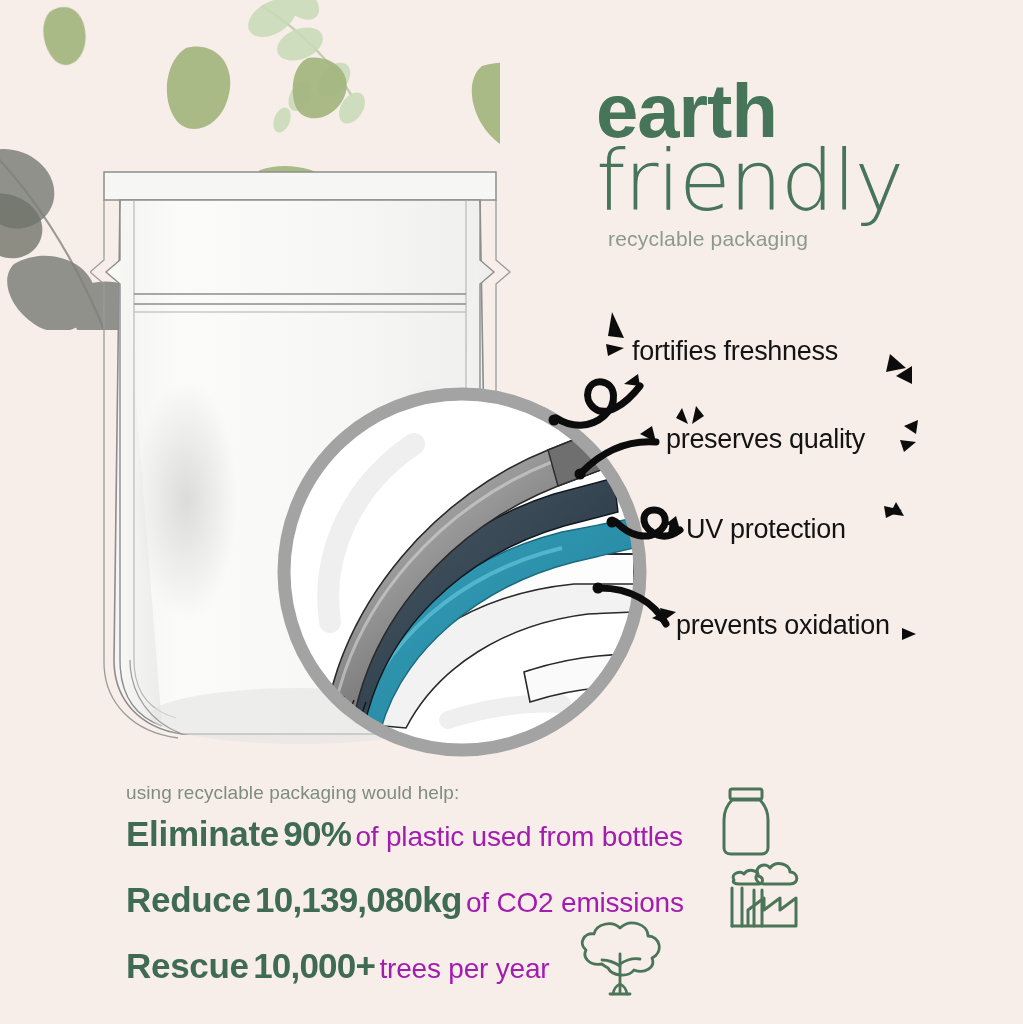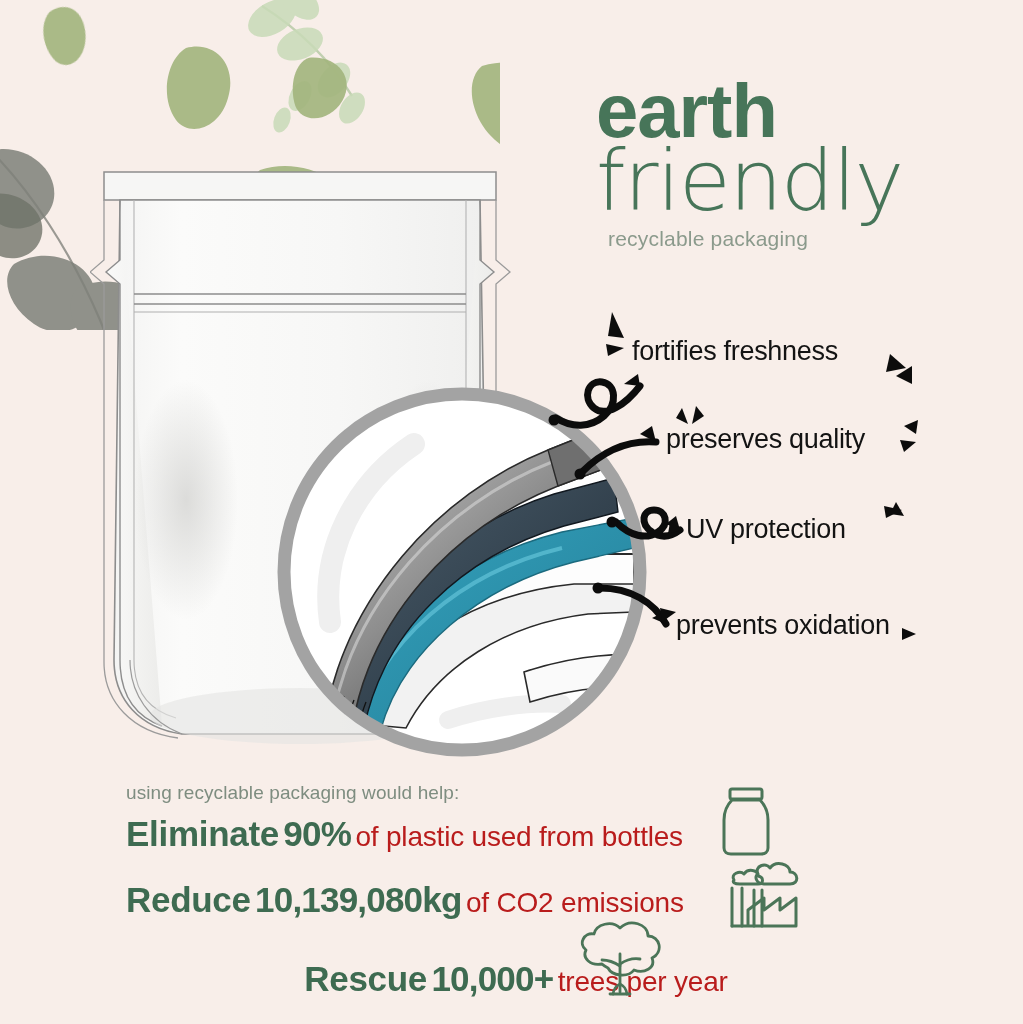--- a/index.html
+++ b/index.html
@@ -35,21 +35,21 @@
     position:absolute;font-size:27px;color:#131313;
     font-weight:400;white-space:nowrap;letter-spacing:-0.3px;
   }
 
   
   #stats-block{position:absolute;left:126px;top:782px;width:780px;}
   #stats-caption{font-size:19px;color:#7E8D80;letter-spacing:0.1px;margin-bottom:10px;}
   .stat-row{white-space:nowrap;margin-bottom:16px;}
   .stat-verb{font-size:35px;font-weight:bold;color:#3E6B51;letter-spacing:-0.3px;}
   .stat-num{font-size:35px;font-weight:bold;color:#3E6B51;letter-spacing:-0.8px;}
-  .stat-rest{font-size:28px;font-weight:400;color:#b91c1c;letter-spacing:-0.2px;}
+  .stat-rest{font-size:28px;font-weight:400;color:#a21caf;letter-spacing:-0.2px;}
 </style>
 </head>
 <body>
 
 <div id="stage">
 
   <svg class="abs" style="left:0;top:0;" width="500" height="330">
 
     <g stroke="#BFCDAE" stroke-width="2.4" fill="none" opacity="0.95">
       <path d="M150 360 C 200 345, 270 340, 330 333"></path>
@@ -272,21 +272,21 @@
       <span class="stat-num">90%</span>
       <span class="stat-rest">of plastic used from bottles</span>
     </div>
 
     <div class="stat-row" style="margin-top:26px;">
       <span class="stat-verb">Reduce</span>
       <span class="stat-num">10,139,080kg</span>
       <span class="stat-rest">of CO2 emissions</span>
     </div>
 
-    <div class="stat-row" style="margin-top:39px;text-align:center;">
+    <div class="stat-row" style="margin-top:26px;">
       <span class="stat-verb">Rescue</span>
       <span class="stat-num">10,000+</span>
       <span class="stat-rest">trees per year</span>
     </div>
   </div>
 
   <svg class="abs" style="left:716px;top:786px;" width="62" height="72">
     <g fill="none" stroke="#4B7558" stroke-width="3" stroke-linejoin="round">
       <rect x="14" y="3" width="32" height="10" rx="2"></rect>
       <path d="M16 14 C 10 20, 8 26, 8 34 L8 62 C 8 66, 11 68, 15 68 L45 68

